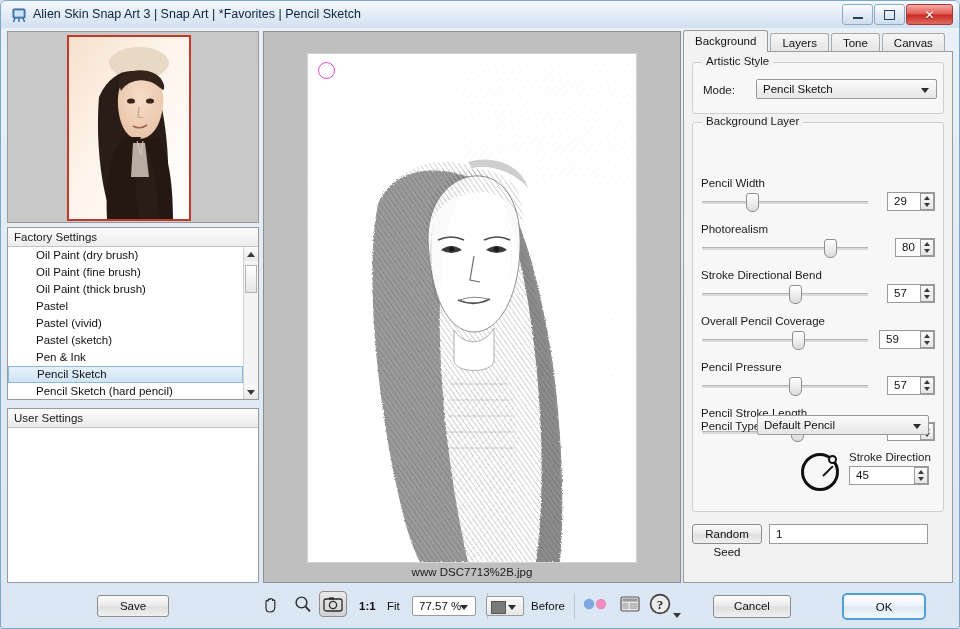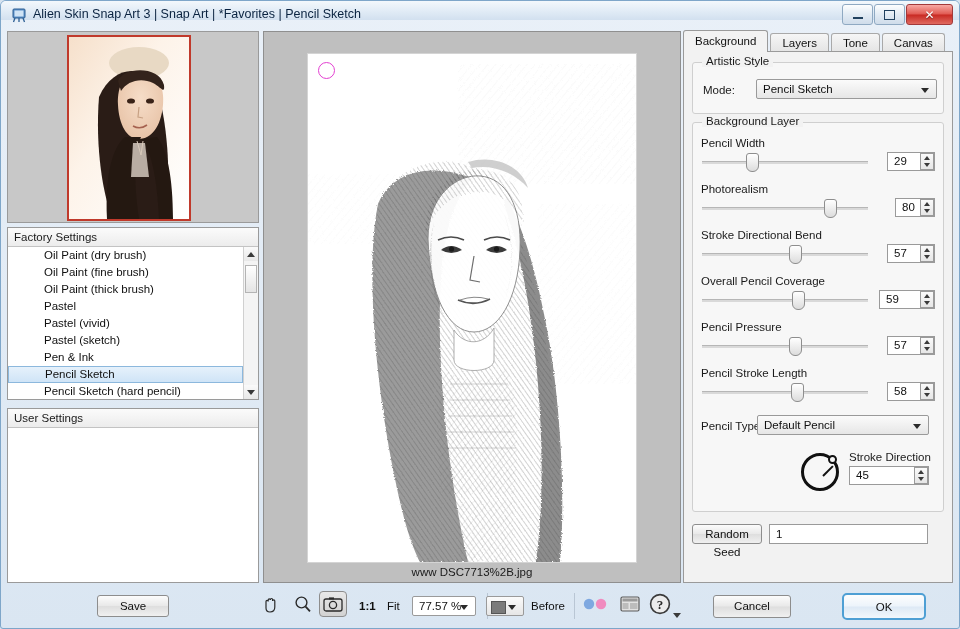--- a/index.html
+++ b/index.html
@@ -10,21 +10,21 @@
     background:#d6e3f0;
   }
   .window{
     position:absolute;left:0;top:0;width:960px;height:629px;
     background:linear-gradient(#e9f0f8,#dae6f2);
     border:1px solid #7ea6c9;border-radius:6px 6px 3px 3px;
     box-sizing:border-box;
   }
   
   .titlebar{
-    position:absolute;left:0;top:0;right:0;height:19px;
+    position:absolute;left:0;top:0;right:0;height:27px;
     background:linear-gradient(#f3f8fc,#dfeaf5 60%,#d2e0ef);
     border-radius:5px 5px 0 0;
   }
   .title-icon{
     position:absolute;left:10px;top:6px;width:16px;height:16px;
   }
   .title-text{
     position:absolute;left:32px;top:5px;height:17px;line-height:17px;
     font-size:12.5px;color:#0a2340;white-space:nowrap;
   }
@@ -66,21 +66,21 @@
   .listbox.user{top:377px;bottom:0;}
   .list-header{
     height:18px;line-height:18px;padding-left:6px;
     background:linear-gradient(#fbfbfb,#ececec);
     border-bottom:1px solid #c3c3c3;font-size:11.5px;color:#1a1a1a;
   }
   .list-items{
     position:absolute;left:0;right:15px;top:19px;bottom:0;overflow:hidden;
   }
   .list-item{
-    height:17px;line-height:17px;padding-left:36px;font-size:11.5px;
+    height:17px;line-height:17px;padding-left:28px;font-size:11.5px;
     white-space:nowrap;color:#101010;
   }
   .list-item.selected{
     background:linear-gradient(#e6f1fb,#cfe4f7);
     border:1px solid #8cb8dd;box-sizing:border-box;line-height:15px;
   }
   .vscroll{
     position:absolute;right:0;top:19px;bottom:0;width:15px;
     background:#f4f4f4;border-left:1px solid #d0d0d0;box-sizing:border-box;
   }
@@ -155,21 +155,21 @@
     background:linear-gradient(#fbfbfb,#e6e6e6);
     border:1px solid #9a9a9a;border-radius:2px;box-sizing:border-box;
     font-size:11.5px;line-height:18px;padding-left:6px;color:#101010;
   }
   .combo .caret{
     position:absolute;right:7px;top:8px;width:0;height:0;
     border-left:4px solid transparent;border-right:4px solid transparent;
     border-top:5px solid #2a2a2a;
   }
 
-  .slider-block{position:absolute;left:8px;right:8px;height:38px;}
+  .slider-block{position:absolute;left:8px;right:8px;height:38px;margin-top:40px;}
   .slider-label{position:absolute;left:0;top:0;font-size:11.5px;color:#1a1a1a;}
   .track{
     position:absolute;left:1px;top:24px;width:166px;height:3px;
     background:#d9d9d9;border-top:1px solid #b6b6b6;box-sizing:border-box;
   }
   .knob{
     position:absolute;top:16px;width:13px;height:19px;
     background:linear-gradient(#ffffff,#dcdcdc);
     border:1px solid #8e8e8e;border-radius:3px 3px 6px 6px;box-sizing:border-box;
   }

